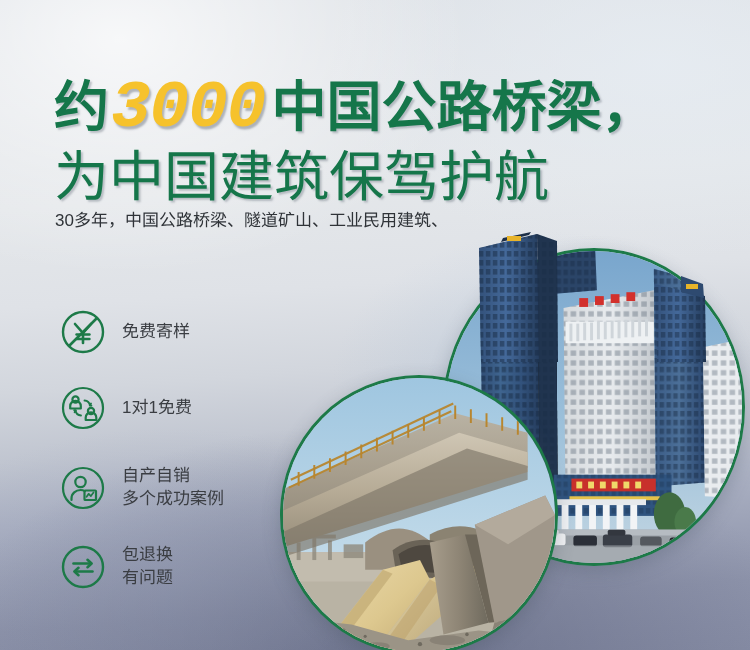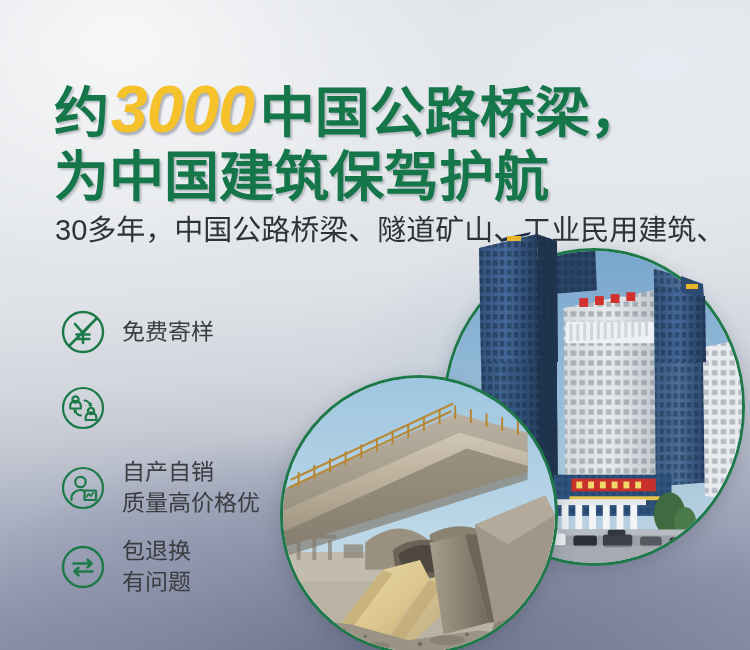--- a/index.html
+++ b/index.html
@@ -35,38 +35,38 @@
   .haze-b{left:0px;top:430px;width:420px;height:230px;
     background:radial-gradient(ellipse at 40% 60%, rgba(150,158,182,.35) 0%, rgba(150,158,182,0) 72%);}
 
   
   #headline{position:absolute;left:54px;top:76px;width:660px;}
   .hl-line{white-space:nowrap;line-height:1;}
   .hl-line1{font-size:55px;font-weight:bold;color:#15764a;
     text-shadow:2px 2px 2px rgba(120,128,140,.45);}
   .hl-num{font-size:66px;font-style:italic;font-weight:bold;color:#f6c22c;
     letter-spacing:-1px;margin:0 6px 0 2px;
-    text-shadow:2px 3px 2px rgba(110,118,130,.5);}
-  .hl-line2{font-size:55px;font-weight:bold;color:#15764a;margin-top:8px;
+    text-shadow:2px 3px 2px rgba(110,118,130,.5);font-family:Liberation Mono, monospace;}
+  .hl-line2{font-size:55px;font-weight:normal;color:#15764a;margin-top:8px;
     text-shadow:2px 2px 2px rgba(120,128,140,.45);}
 
   
   #subtitle{position:absolute;left:55px;top:208px;width:670px;
-    font-size:29px;color:#2f3338;line-height:1.52;white-space:nowrap;}
+    font-size:17px;color:#2f3338;line-height:1.52;white-space:nowrap;}
 
   
   #features{position:absolute;left:58px;top:296px;width:300px;}
   .feature{display:flex;align-items:center;}
   .f1{height:72px;}
   .f2{height:80px;}
   .f3{height:80px;}
   .f4{height:78px;}
   .f-icon{width:50px;height:50px;flex:0 0 50px;margin-right:14px;}
   .f-icon svg{display:block;width:50px;height:50px;}
-  .f-text{font-size:23px;color:#3a3d42;line-height:1.33;white-space:nowrap;}
+  .f-text{font-size:17px;color:#3a3d42;line-height:1.33;white-space:nowrap;}
 
   
   .photo{position:absolute;border-radius:50%;overflow:hidden;
     border:3px solid #1d7a48;box-sizing:border-box;}
   #photo-building{left:443px;top:248px;width:302px;height:318px;
     box-shadow:0 6px 18px rgba(70,78,96,.28);}
   #photo-bridge{left:280px;top:375px;width:278px;height:280px;z-index:3;
     box-shadow:0 6px 18px rgba(70,78,96,.3);}
   .photo svg{display:block;width:100%;height:100%;}
   
@@ -117,36 +117,37 @@
           <path d="M12.2 25.5 v-2.4 a5.3 5.3 0 0 1 10.6 0 v2.4 z" stroke-linejoin="round"></path>
           <circle cx="33" cy="28" r="3.1"></circle>
           <path d="M27.7 37 v-2.4 a5.3 5.3 0 0 1 10.6 0 v2.4 z" stroke-linejoin="round"></path>
           <path d="M26.5 17.5 a6 6 0 0 1 5.5 5" stroke-width="1.9" stroke-linecap="round"></path>
           <path d="M33.4 22.6 l-1.6 -0.2 l1.2 -1.9" stroke-width="1.9" stroke-linecap="round" stroke-linejoin="round"></path>
           <path d="M23 32.5 a6 6 0 0 1 -5.5 -5" stroke-width="1.9" stroke-linecap="round"></path>
           <path d="M16.2 27.2 l1.6 0.2 l-1.2 1.9" stroke-width="1.9" stroke-linecap="round" stroke-linejoin="round"></path>
         </svg>
       </span>
       <span class="f-text">
+        <div>1对1免费</div>
       </span>
     </div>
 
     <div class="feature f3">
       <span class="f-icon">
         <svg viewBox="0 0 50 50" fill="none" stroke="#1d7a48" stroke-width="2.2">
           <circle cx="25" cy="25" r="20"></circle>
           <circle cx="22.5" cy="19" r="5.2"></circle>
           <path d="M13.5 37 v-1.6 c0 -5 4.2 -8.4 9 -8.4 c1.6 0 3.1 0.4 4.4 1.1" stroke-linecap="round"></path>
           <rect x="26.5" y="27.5" width="11.5" height="9.5" rx="0.8"></rect>
           <path d="M28.6 33.8 l2.1 -3 l2.2 2.3 l2.6 -3.6" stroke-width="1.7" stroke-linecap="round" stroke-linejoin="round"></path>
         </svg>
       </span>
       <span class="f-text">
         <div>自产自销</div>
-        <div>质量高价格优</div>
+        <div>多个成功案例</div>
       </span>
     </div>
 
     <div class="feature f4">
       <span class="f-icon">
         <svg viewBox="0 0 50 50" fill="none" stroke="#1d7a48" stroke-width="2.4">
           <circle cx="25" cy="25" r="20"></circle>
           <path d="M15.5 21.5 H33" stroke-width="2.6" stroke-linecap="round"></path>
           <path d="M29.5 17.8 L33.6 21.5 L29.5 25.2" stroke-width="2.6" stroke-linecap="round" stroke-linejoin="round" fill="none"></path>
           <path d="M34.5 29.5 H17" stroke-width="2.6" stroke-linecap="round"></path>

